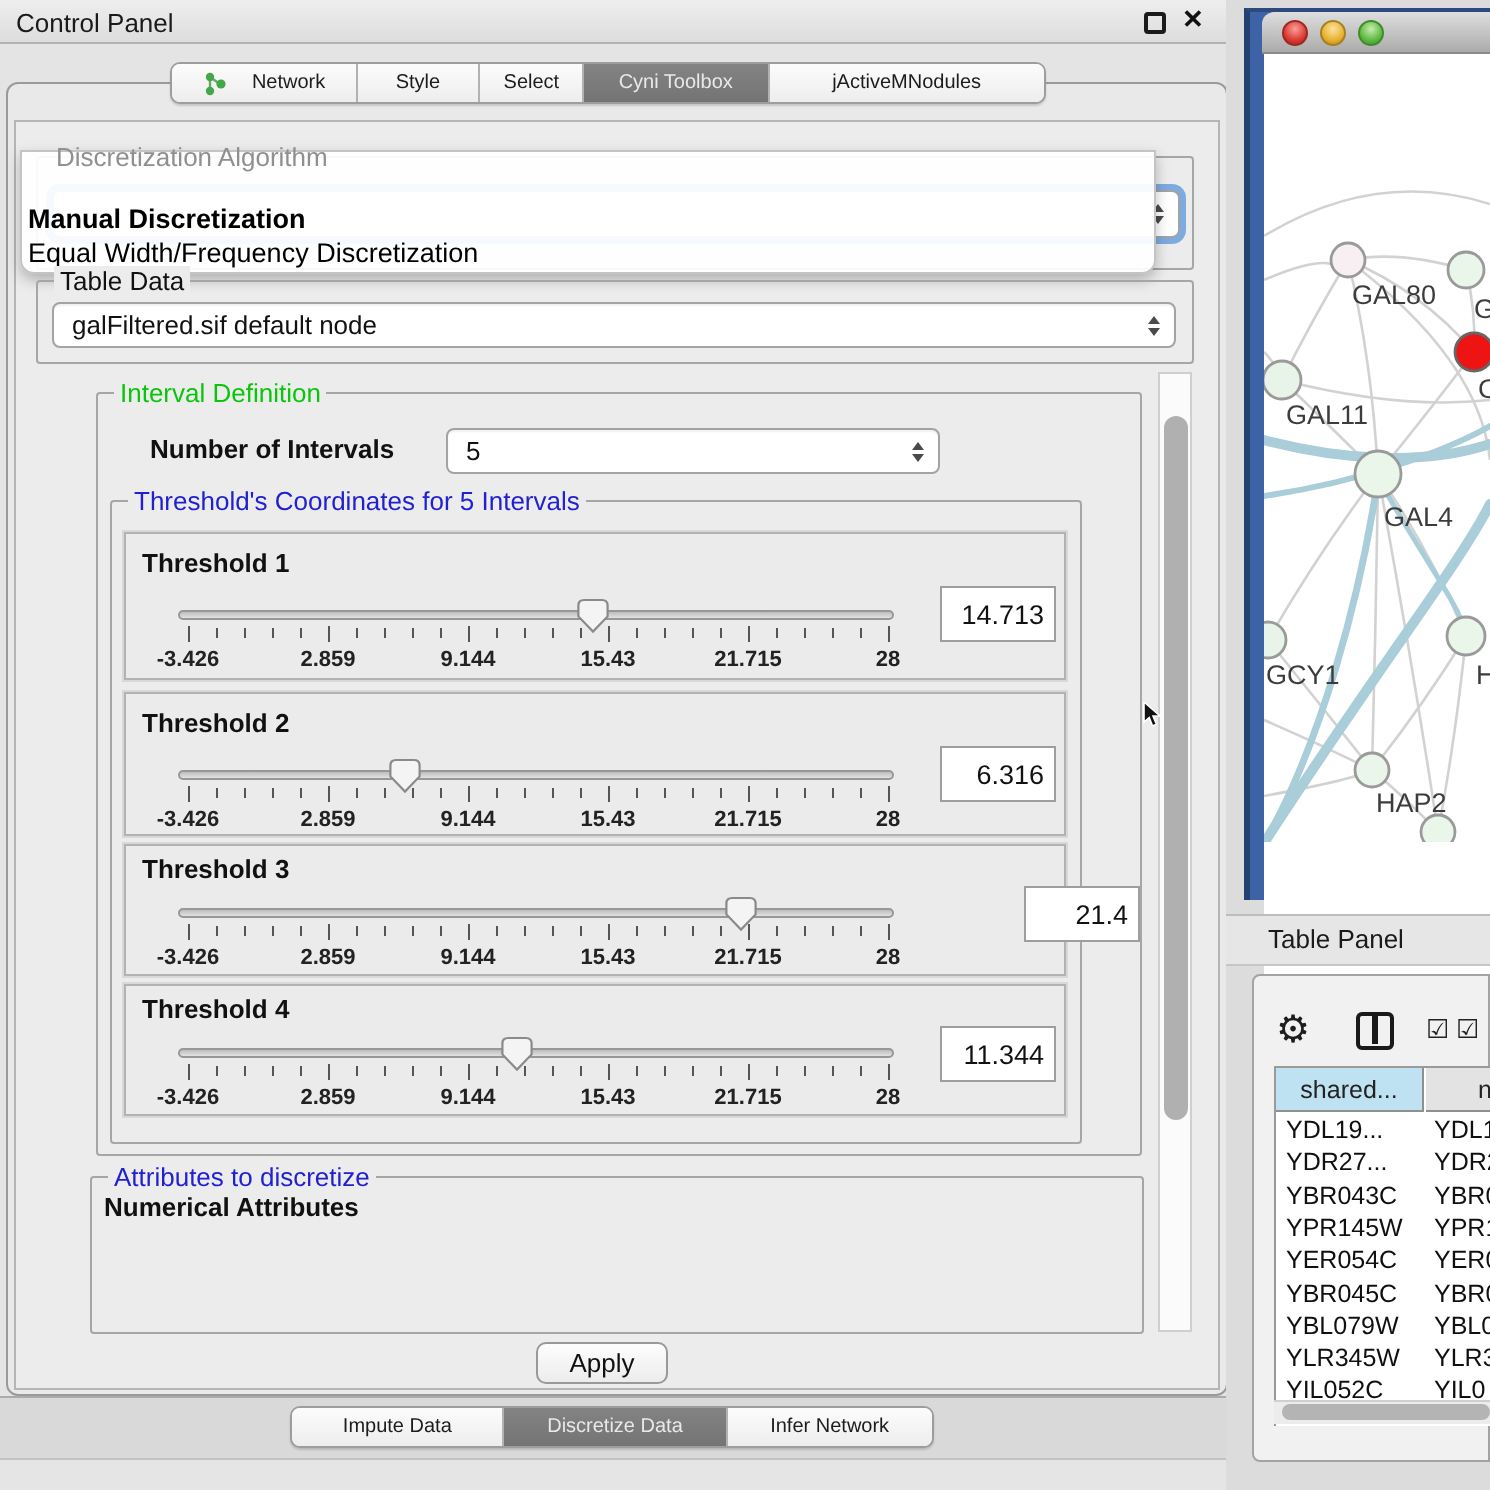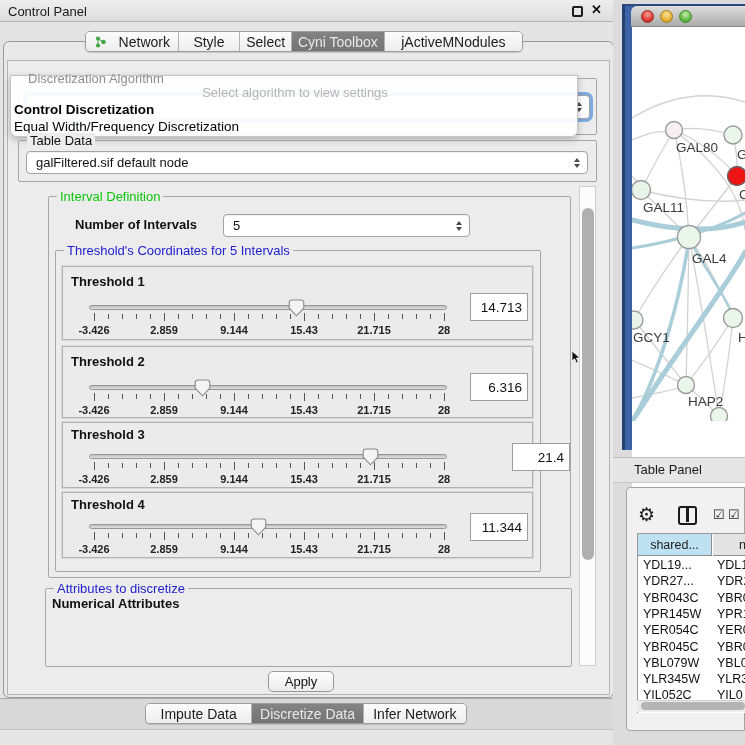--- a/index.html
+++ b/index.html
@@ -18,21 +18,21 @@
   #cp-body { left:0; top:22px; width:618px; height:723px; background:#e4e4e4; }
   #main-panel { left:3px; top:41px; width:611px; height:657px; background:#e9e9e9;
     border:1px solid #9a9a9a; border-radius:6px; }
   #inner-panel { left:7px; top:60px; width:603px; height:635px; background:#ececec;
     border:1px solid #b5b5b5; }
 
   
   .tabbar { display:flex; height:21px; border:1px solid #9d9d9d; border-radius:5px; overflow:hidden;
     background:#f4f4f4; box-shadow:0 1px 1px rgba(0,0,0,0.15); }
   .tab { height:100%; display:flex; align-items:center; justify-content:center; gap:12px;
-    font-size:14px; color:#1c1c1c; background:linear-gradient(#fcfcfc,#ededed);
+    font-size:10px; color:#1c1c1c; background:linear-gradient(#fcfcfc,#ededed);
     border-right:1px solid #b2b2b2; cursor:default; }
   .tab:last-child { border-right:none; }
   .tab.selected { background:linear-gradient(#838383,#747474); color:#e9e9e9; }
   #top-tabbar { left:85px; top:31px; width:438px; }
   #bottom-tabbar { left:145px; top:703px; width:322px; }
 
   
   .group { border:1px solid #a6a6a6; border-radius:2px; }
   .group-title { position:absolute; top:-8px; left:8px; background:#ececec; padding:0 3px;
     font-size:13px; white-space:nowrap; }
@@ -172,22 +172,21 @@
 
   <div class="abs group" style="left:18px; top:78px; width:579px; height:57px;"></div>
   <div class="abs combo" id="algo-combo">
     <span class="stepper">
         <span class="up"></span>
         <span class="dn"></span>
       </span>
   </div>
   <div class="abs" id="algo-group-label">Discretization Algorithm</div>
   <div class="abs" id="algo-popup">
-    <div class="abs" id="popup-hint">Select algorithm to view settings</div>
-    <div class="abs" id="popup-opt1">Control Discretization</div>
+    <div class="abs" id="popup-opt1">Manual Discretization</div>
     <div class="abs" id="popup-opt2">Equal Width/Frequency Discretization</div>
   </div>
 
   <div class="abs group" style="left:18px; top:140px; width:579px; height:42px;">
     <span class="group-title t-black">Table Data</span>
   </div>
   <div class="abs combo" style="left:26px; top:151px; width:562px; height:23px;">
     <span>galFiltered.sif default node</span>
     <span class="stepper">
         <span class="up"></span>

